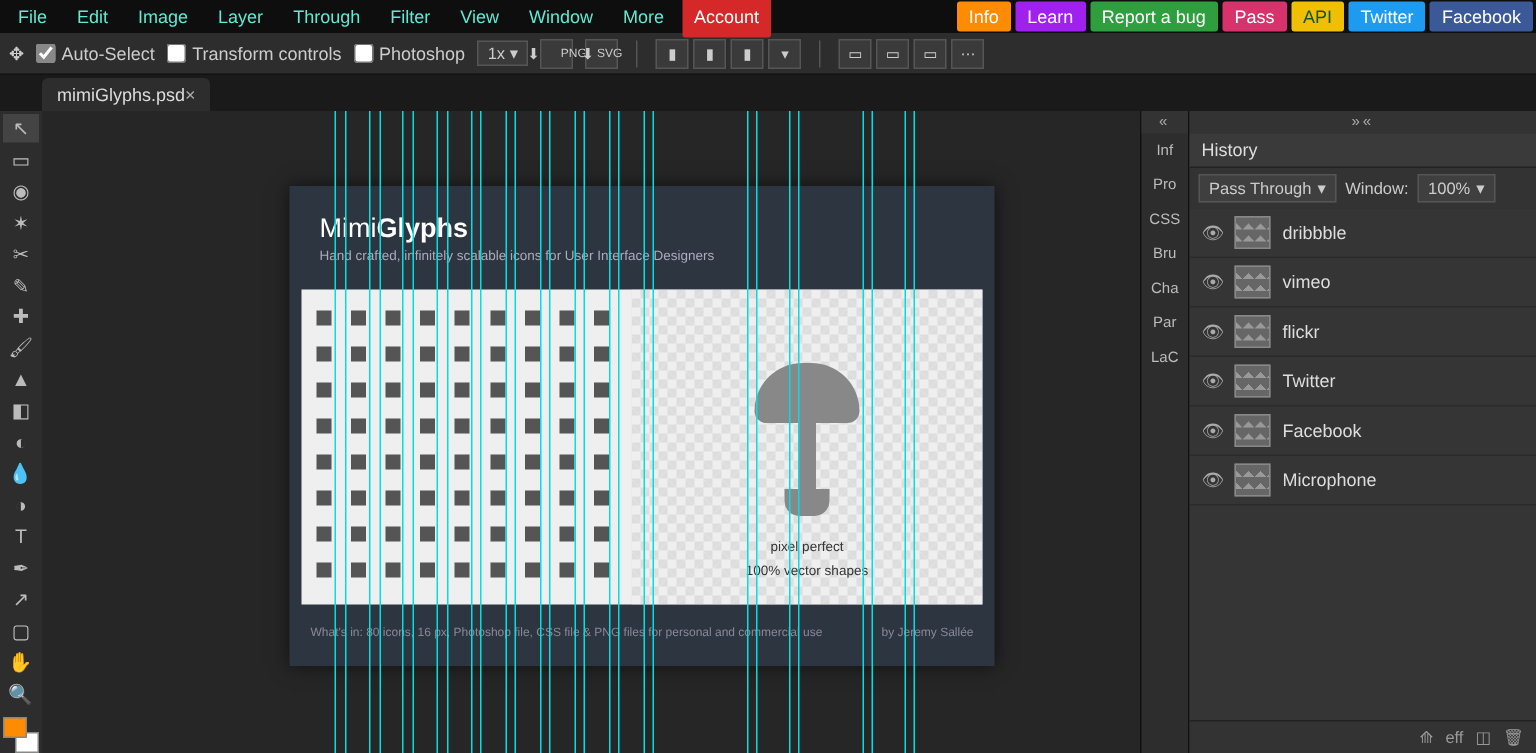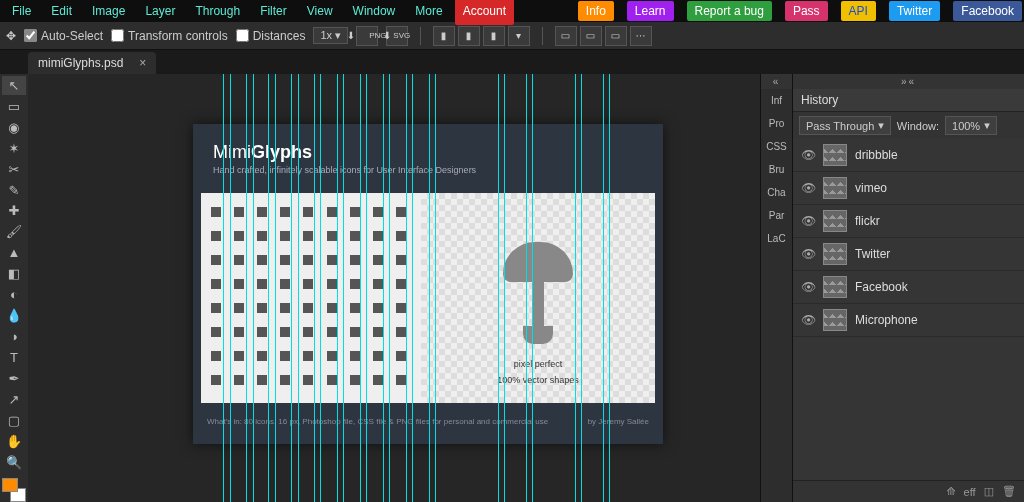--- a/index.html
+++ b/index.html
@@ -1,30 +1,30 @@
 <!DOCTYPE html>
 <html><head>
 <meta charset="utf-8">
 <style>
 *{box-sizing:border-box;margin:0;padding:0;font-family:Arial,Helvetica,sans-serif;user-select:none}
 html,body{width:1024px;height:502px;overflow:hidden;background:#1e1e1e;color:#ccc;font-size:12px}
 .menubar{height:22px;background:#0e0e0e;display:flex;align-items:center;padding:0 2px}
 .menubar .m{padding:4px 10px;color:#5eead4;cursor:pointer;font-size:12px}
 .menubar .acct{background:#d62828;color:#fff;border-radius:2px;padding:7px 8px;margin-left:2px}
 .menubar .spacer{flex:1}
-.menubar .pill{padding:3px 8px;border-radius:2px;color:#fff;margin-left:13px;font-size:12px;cursor:pointer}
+.menubar .pill{padding:3px 8px;border-radius:2px;color:#fff;margin-left:3px;font-size:12px;cursor:pointer}
 .opts{height:28px;background:#2d2d2d;border-bottom:1px solid #111;display:flex;align-items:center;padding:0 6px;gap:8px}
 .opts label{display:flex;align-items:center;gap:4px;color:#ccc;font-size:12px}
 .opts input[type=checkbox]{accent-color:#888}
 .opts .sel{background:#3a3a3a;border:1px solid #555;color:#ccc;padding:1px 6px;font-size:11px}
 .opts .ibtn{width:22px;height:20px;background:#3a3a3a;border:1px solid #555;display:flex;align-items:center;justify-content:center;color:#ccc;cursor:pointer;font-size:10px}
 .opts .grp{display:flex;gap:3px}
 .opts .sep{width:1px;height:18px;background:#555;margin:0 4px}
 .tabs{height:24px;background:#1a1a1a;display:flex;align-items:flex-end;padding-left:28px}
-.tab{background:#2d2d2d;padding:4px 10px;display:flex;gap:16px;font-size:12px;color:#ddd;border-top-left-radius:4px;border-top-right-radius:4px}
+.tab{background:#2d2d2d;padding:4px 10px;display:flex;gap:0;font-size:12px;color:#ddd;border-top-left-radius:4px;border-top-right-radius:4px}
 .tab .x{cursor:pointer;color:#aaa}
 .main{display:flex;height:428px}
 .tools{width:28px;background:#2d2d2d;display:flex;flex-direction:column;align-items:center;padding-top:2px;gap:2px}
 .tool{width:24px;height:20px;display:flex;align-items:center;justify-content:center;color:#bbb;cursor:pointer;font-size:13px}
 .tool.sel{background:#444}
 .swatches{margin-top:4px;position:relative;width:24px;height:26px}
 .sw1{position:absolute;width:16px;height:14px;background:#ff8c00;border:1px solid #888;left:0;top:0}
 .sw2{position:absolute;width:16px;height:14px;background:#fff;border:1px solid #888;right:0;bottom:0}
 .canvas-wrap{flex:1;background:#262626;position:relative;overflow:hidden}
 .doc{position:absolute;left:165px;top:50px;width:470px;height:320px;background:#2d3640;box-shadow:0 0 12px rgba(0,0,0,.6)}
@@ -71,38 +71,38 @@
   <span class="m">Filter</span>
   <span class="m">View</span>
   <span class="m">Window</span>
   <span class="m">More</span>
   <span class="m acct">Account</span>
   <span class="spacer"></span>
   <span class="pill" style="background:#ff8c00">Info</span>
   <span class="pill" style="background:#a020f0">Learn</span>
   <span class="pill" style="background:#2e9e3f">Report a bug</span>
   <span class="pill" style="background:#d6336c">Pass</span>
-  <span class="pill" style="background:#f0c000;color:#1d4ed8">API</span>
+  <span class="pill" style="background:#f0c000;color:#14532d">API</span>
   <span class="pill" style="background:#1d9bf0">Twitter</span>
   <span class="pill" style="background:#3b5998">Facebook</span>
 </div>
 
 <div class="opts">
   <span style="color:#ccc">✥</span>
   <label>
       <input type="checkbox" checked="" style="">
       <span>Auto-Select</span>
     </label>
   <label>
       <input type="checkbox" style="">
       <span>Transform controls</span>
     </label>
   <label>
       <input type="checkbox" style="">
-      <span>Distances</span>
+      <span>Photoshop</span>
     </label>
   <span class="sel"><span>1x</span> ▾</span>
   <span class="ibtn">⬇<span style="font-size:8px;margin-left:14px">PNG</span></span>
   <span class="ibtn">⬇<span style="font-size:8px;margin-left:2px">SVG</span></span>
   <span class="sep"></span>
   <div class="grp">
     <span class="ibtn">▮</span>
     <span class="ibtn">▮</span>
     <span class="ibtn">▮</span>
     <span class="ibtn">▾</span>

